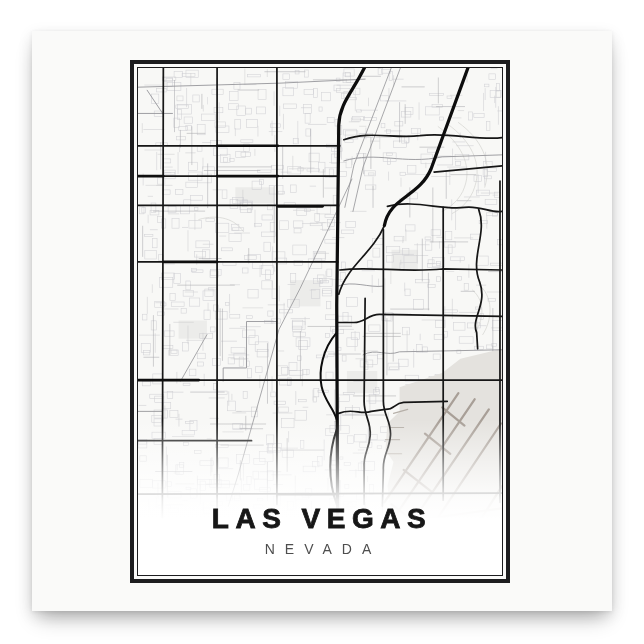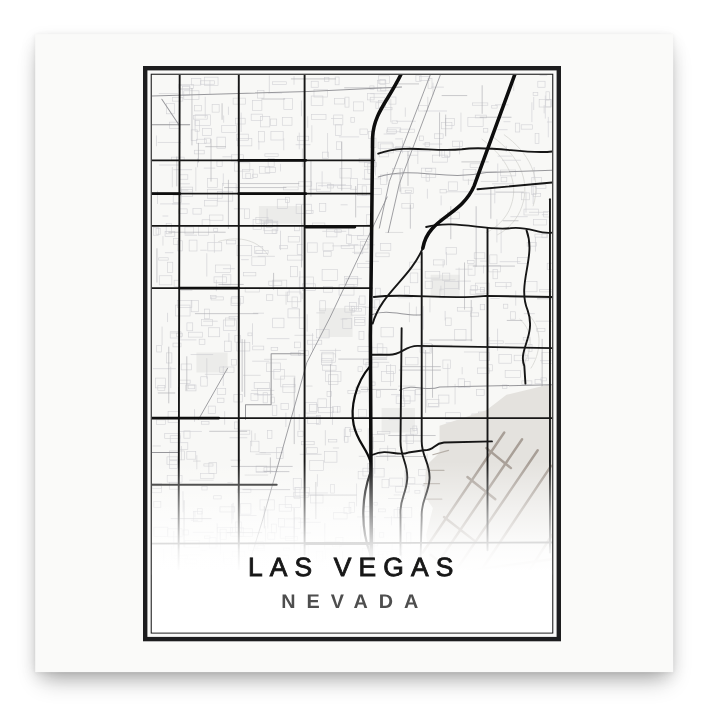--- a/index.html
+++ b/index.html
@@ -23,27 +23,27 @@
     box-sizing:border-box;border:1.5px solid var(--frame,#1d1d1f);
     background:var(--mapbg,#f8f8f6);
     overflow:hidden;
   }
   #map-svg{position:absolute;left:0;top:0;width:100%;height:100%;display:block;}
   .title-block{
     position:absolute;left:0;right:0;top:437px;text-align:center;z-index:3;
     pointer-events:none;
   }
   .poster-title{
-    font-size:24px;font-weight:normal;letter-spacing:6.5px;line-height:1;
+    font-size:28px;font-weight:bold;letter-spacing:6.5px;line-height:1;
     color:var(--title,#171717);
     -webkit-text-stroke:0.8px var(--title,#171717);
     margin-left:4px;
   }
   .poster-subtitle{
-    margin-top:9px;font-size:18px;font-weight:700;letter-spacing:10px;line-height:1;
+    margin-top:9px;font-size:14px;font-weight:400;letter-spacing:10px;line-height:1;
     color:var(--subtitle,#4e4e4e);
     margin-left:6px;
   }
 </style>
 </head>
 <body style="--sheet: #fafaf9; --frame: #1d1d1f; --mapbg: #f8f8f6; --title: #171717; --subtitle: #4e4e4e; background: rgb(255, 255, 255);">
 
 <div class="stage">
   <div class="sheet">
     <div class="frame-outer">

